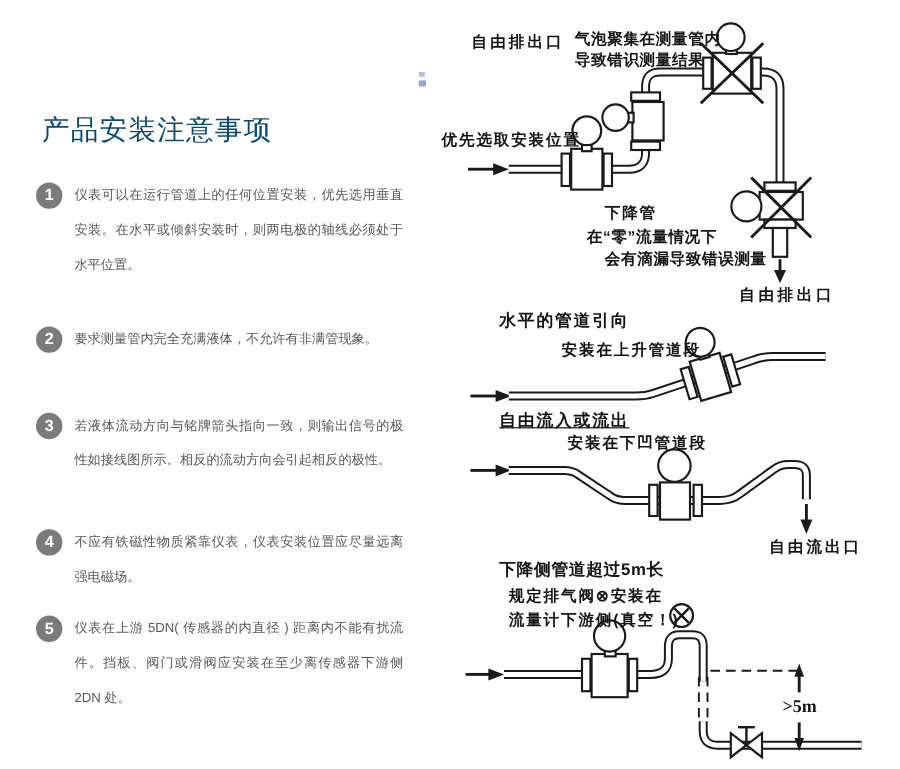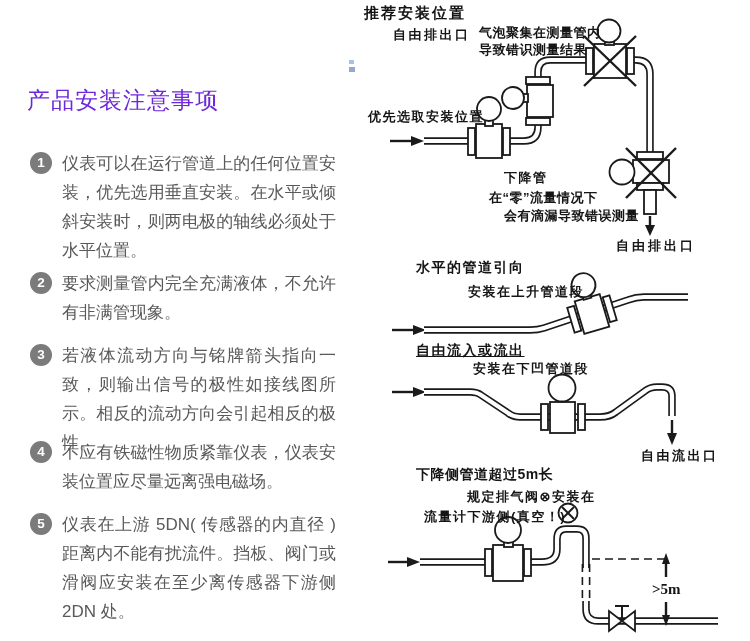--- a/index.html
+++ b/index.html
@@ -1,26 +1,26 @@
 <!DOCTYPE html>
 <html><head>
 <meta charset="utf-8">
 <style>
   html,body{margin:0;padding:0;background:#fff;}
   .page{position:relative;width:750px;height:641px;background:#ffffff;overflow:hidden;
         font-family:"Liberation Sans",sans-serif;}
   
-  .title{position:absolute;left:27px;top:85px;margin:0;font-size:23px;font-weight:500;
-         color:#6d28d9;letter-spacing:1px;font-family:Liberation Mono, monospace;}
+  .title{position:absolute;left:27px;top:85px;margin:8px;font-size:23px;font-weight:500;
+         color:#0c4a6e;letter-spacing:1px;font-family:Liberation Mono, monospace;}
   .note{position:absolute;left:30px;display:flex;gap:10px;}
   .note.n1{top:149px}.note.n2{top:269px}.note.n3{top:341px}.note.n4{top:438px}.note.n5{top:510px}
   .badge{flex:0 0 22px;width:22px;height:22px;margin-top:3px;border-radius:50%;
          background:#7b7b7b;color:#fff;font-size:13.5px;font-weight:bold;line-height:22px;
          text-align:center;}
-  .ntext{width:274px;margin:0;font-size:17px;line-height:29px;color:#595959;
+  .ntext{width:274px;margin:0;font-size:11px;line-height:29px;color:#595959;
          text-align:justify;}
   
   .spk{position:absolute;}
   .spk.a{left:349px;top:60px;width:5px;height:4px;background:#aebfe4;}
   .spk.b{left:349px;top:67px;width:6px;height:5px;background:#93a9d4;}
   
   .lbl{position:absolute;font-weight:bold;color:#151515;font-size:13px;
        letter-spacing:1px;white-space:nowrap;}
   .lbl.big{font-size:15px;letter-spacing:2px;}
   .lbl.s14{font-size:14px;}
@@ -194,35 +194,34 @@
       <g>
         <line class="dash" x1="592" y1="559" x2="666" y2="559"></line>
         <line class="al" x1="666" y1="561" x2="666" y2="577"></line>
         <polygon class="ah" points="662,564 670,564 666,553"></polygon>
         <line class="al" x1="666" y1="602" x2="666" y2="618"></line>
         <polygon class="ah" points="662,615 670,615 666,626"></polygon>
       </g>
     </g>
   </svg>
 
-  <div class="lbl big" style="left:364px;top:4px;">推荐安装位置</div>
   <div class="lbl sp2" style="left:393px;top:26px;">自由排出口</div>
   <div class="lbl" style="left:479px;top:24px;letter-spacing:0.5px;">气泡聚集在测量管内</div>
   <div class="lbl" style="left:479px;top:41px;letter-spacing:0.5px;font-family:Liberation Mono, monospace;">导致错识测量结果</div>
   <div class="lbl" style="left:368px;top:108px;letter-spacing:1.5px;">优先选取安装位置</div>
   <div class="lbl" style="left:504px;top:169px;letter-spacing:1.5px;">下降管</div>
   <div class="lbl" style="left:489px;top:189px;letter-spacing:0.5px;">在“零”流量情况下</div>
   <div class="lbl" style="left:504px;top:207px;letter-spacing:0.5px;">会有滴漏导致错误测量</div>
   <div class="lbl sp3" style="left:616px;top:237px;">自由排出口</div>
 
   <div class="lbl s14" style="left:416px;top:259px;letter-spacing:1.5px;">水平的管道引向</div>
   <div class="lbl" style="left:440px;top:283px;letter-spacing:1.5px;margin-left:28px;">安装在上升管道段</div>
 
   <div class="lbl s14" style="left:416px;top:342px;letter-spacing:1.5px;text-decoration:underline;">自由流入或流出</div>
   <div class="lbl" style="left:473px;top:360px;letter-spacing:1.5px;">安装在下凹管道段</div>
   <div class="lbl sp2" style="left:641px;top:447px;">自由流出口</div>
 
   <div class="lbl s14" style="left:416px;top:466px;letter-spacing:0.5px;">下降侧管道超过5m长</div>
-  <div class="lbl" style="left:424px;top:488px;letter-spacing:1.5px;margin-left:43px;">规定排气阀⊗安装在</div>
+  <div class="lbl" style="left:424px;top:488px;letter-spacing:1.5px;">规定排气阀⊗安装在</div>
   <div class="lbl" style="left:424px;top:508px;letter-spacing:1.5px;">流量计下游侧(真空！)</div>
   <div class="lbl serif" style="left:652px;top:581px;">&gt;5m</div>
 
 </div>
 
 </body></html>

